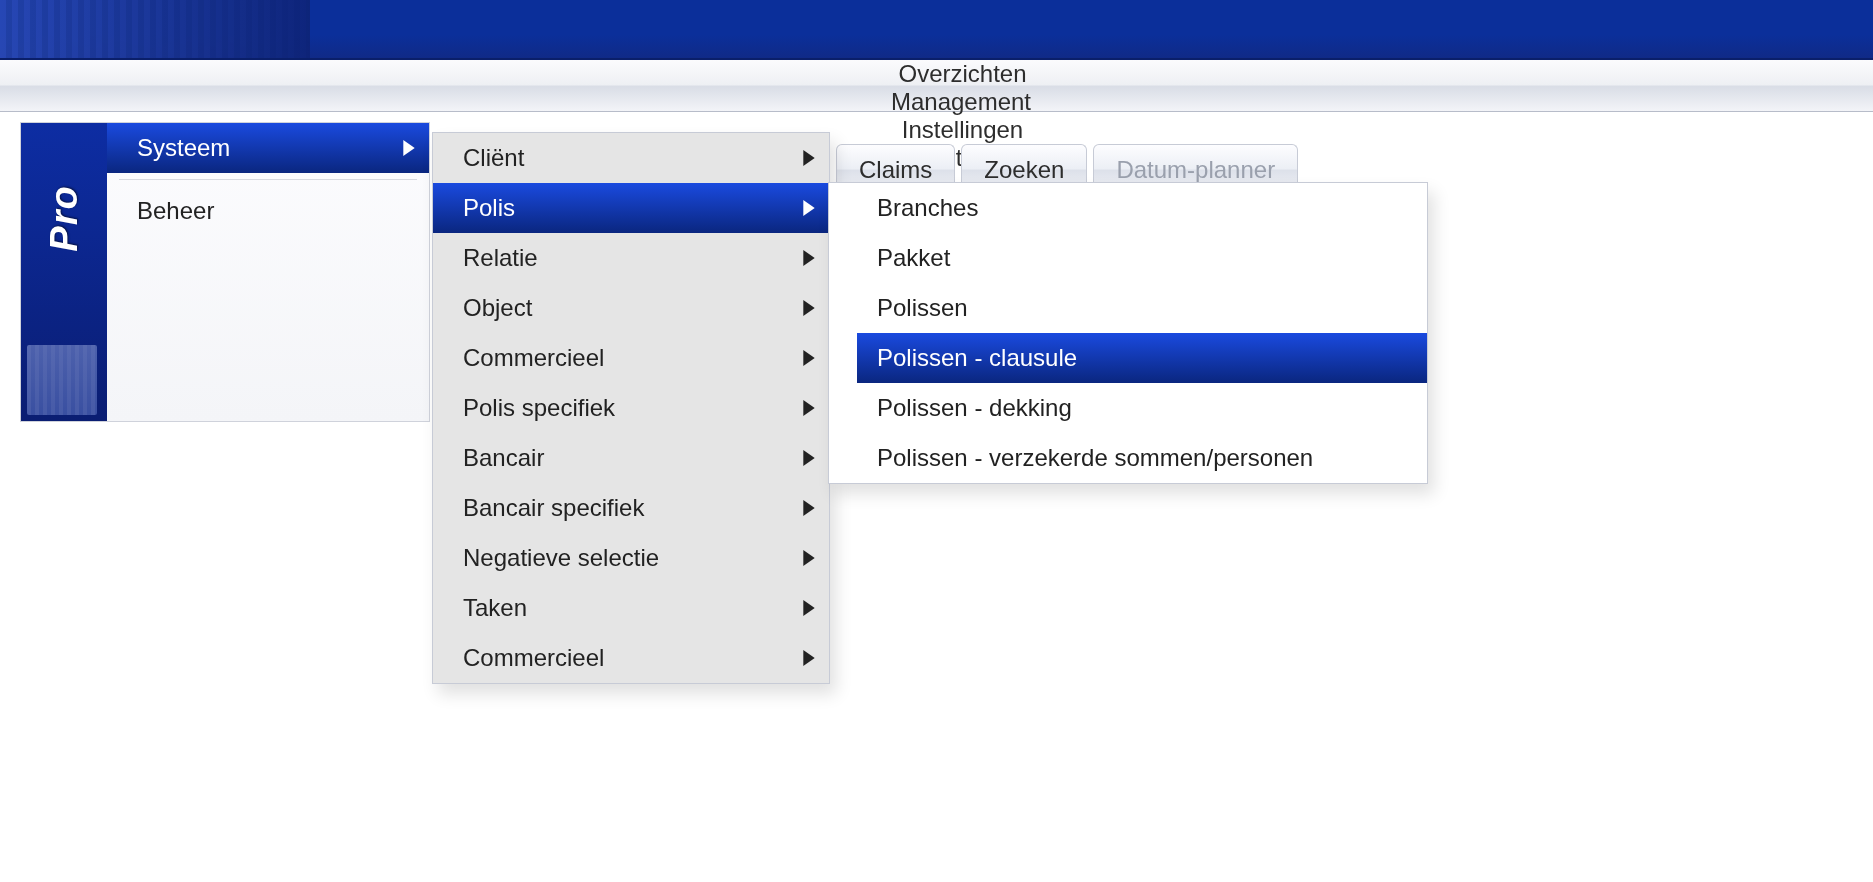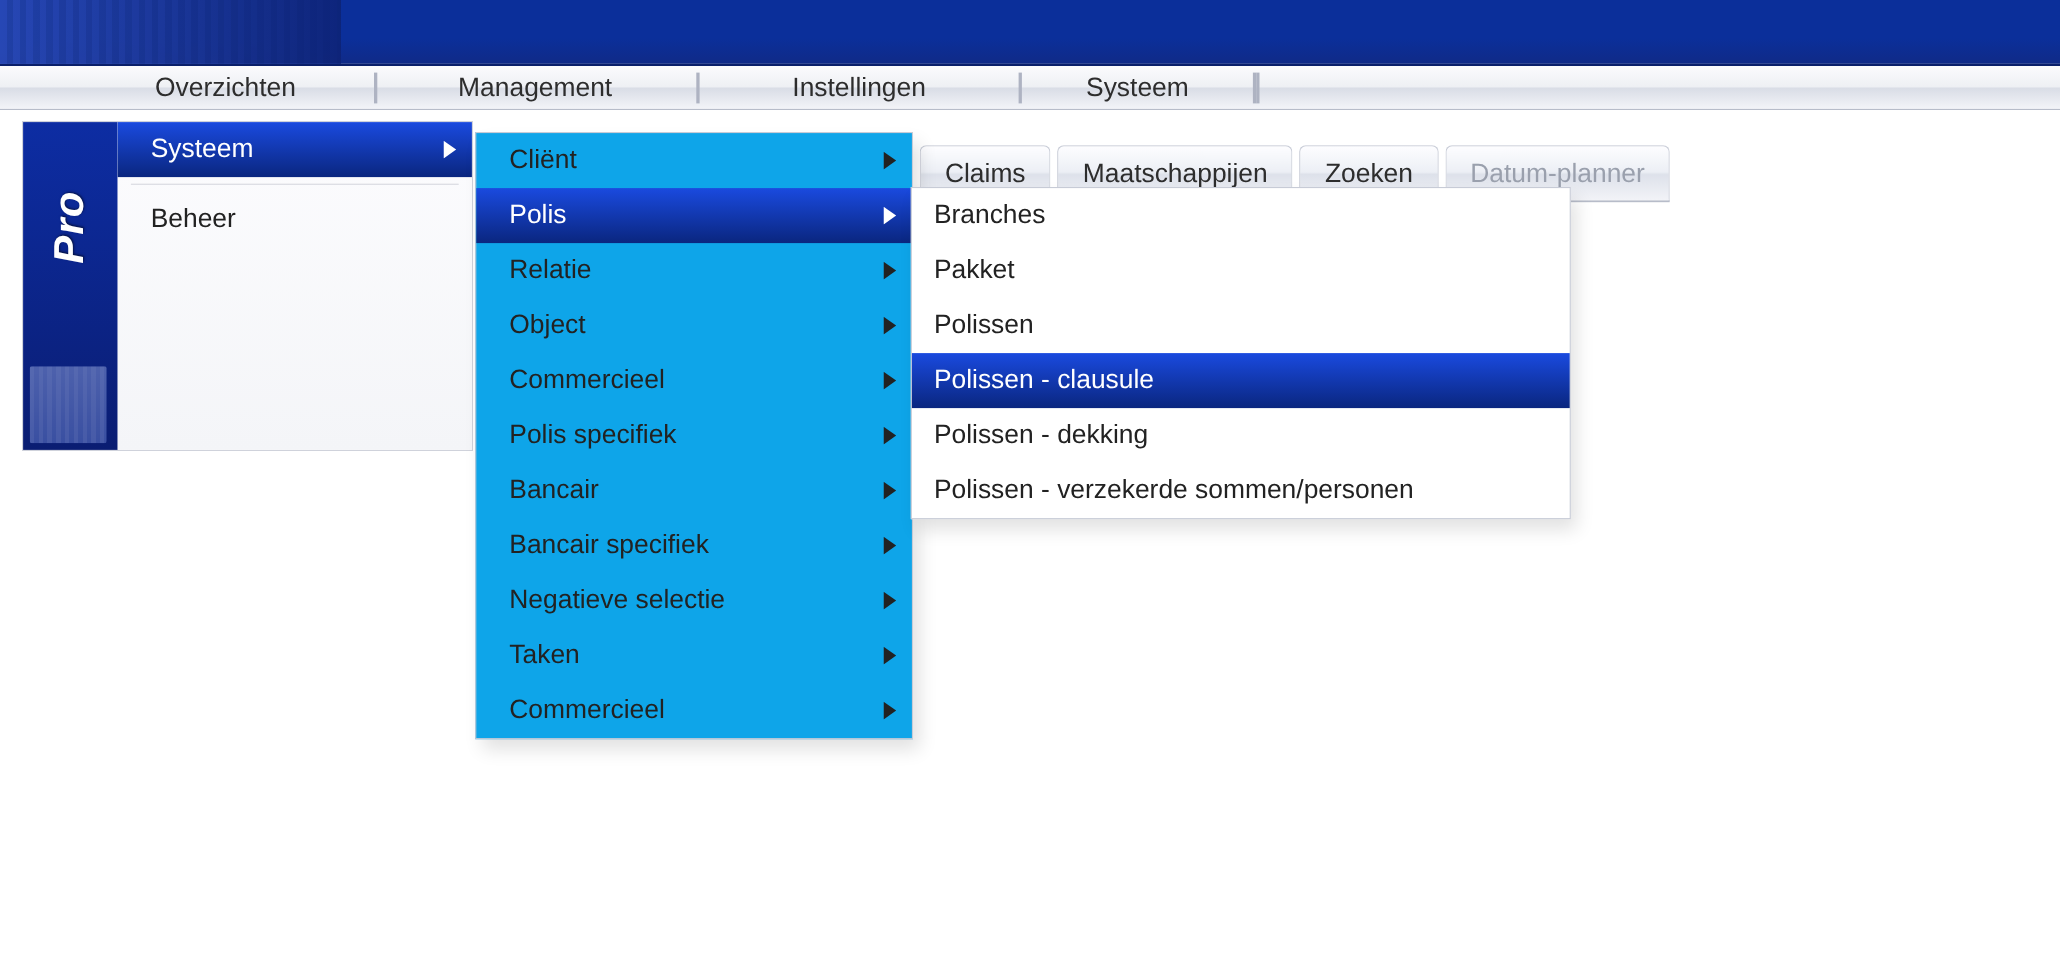--- a/index.html
+++ b/index.html
@@ -28,25 +28,26 @@
       linear-gradient(90deg, rgba(10,30,110,.0) 0%, rgba(10,30,110,.85) 100%),
       repeating-linear-gradient(90deg, #2a4ab8 0 6px, #2342a8 6px 12px),
       linear-gradient(180deg, #5c7bdc 0%, #2b49b0 100%);
     opacity: .9;
   }
 
   
   .menubar {
     display: flex;
     align-items: center;
-    height: 40px;
+    height: 52px;
     padding: 0 18px 0 70px;
     gap: 0;
     background: linear-gradient(to bottom, #fbfbfd 0%, #eef0f4 48%, #d9dde6 52%, #f3f4f8 100%);
     border-bottom: 1px solid #b7bcc9;
+    flex-direction: column;
   }
   .menubar-item {
     display: flex;
     align-items: center;
     justify-content: center;
     height: 100%;
     color: #2d2d2d;
     padding: 0 24px;
   }
   .menubar-sep {
@@ -163,38 +164,38 @@
     color: #2d2d2d;
   }
   .tab.disabled { color: #9aa0ad; }
 
   
   .menu2 {
     position: absolute;
     left: 432px;
     top: 20px;
     width: 398px;
-    background: #0ea5e9;
+    background: #e5e5e5;
     border: 1px solid #c7cbd6;
     box-shadow: 6px 10px 16px rgba(0,0,0,.12);
     z-index: 5;
   }
 
   
   .menu3 {
     position: absolute;
     left: 828px;
     top: 70px;
     width: 600px;
     background: #ffffff;
     border: 1px solid #c7cbd6;
     box-shadow: 6px 10px 16px rgba(0,0,0,.12);
     z-index: 6;
   }
-  .menu3 .menu-item { padding-left: 20px; }
+  .menu3 .menu-item { padding-left: 20px; margin-left: 28px; }
 
   
   .tri { width: 12px; height: 16px; display:block; }
 </style>
 </head>
 <body>
 
 <div class="top-banner">
   <div class="banner-art"></div>
 </div>
@@ -209,21 +210,20 @@
   <div class="menubar-item" data-idx="3">Systeem</div>
   <div class="menubar-sep"></div>
   <div class="menubar-sep"></div>
 </div>
 
 <div class="work-area">
 
   <div class="tabbar">
     <div class="tab" style="visibility:hidden; min-width:398px;"></div>
     <div class="tab">Claims</div>
-    <div class="tab">Maatschappijen</div>
     <div class="tab">Zoeken</div>
     <div class="tab disabled">Datum-planner</div>
   </div>
 
   <div class="pro-card">
     <div class="pro-stripe">
       <span>Pro</span>
       <div class="deco"></div>
     </div>
     <div class="menu1">

